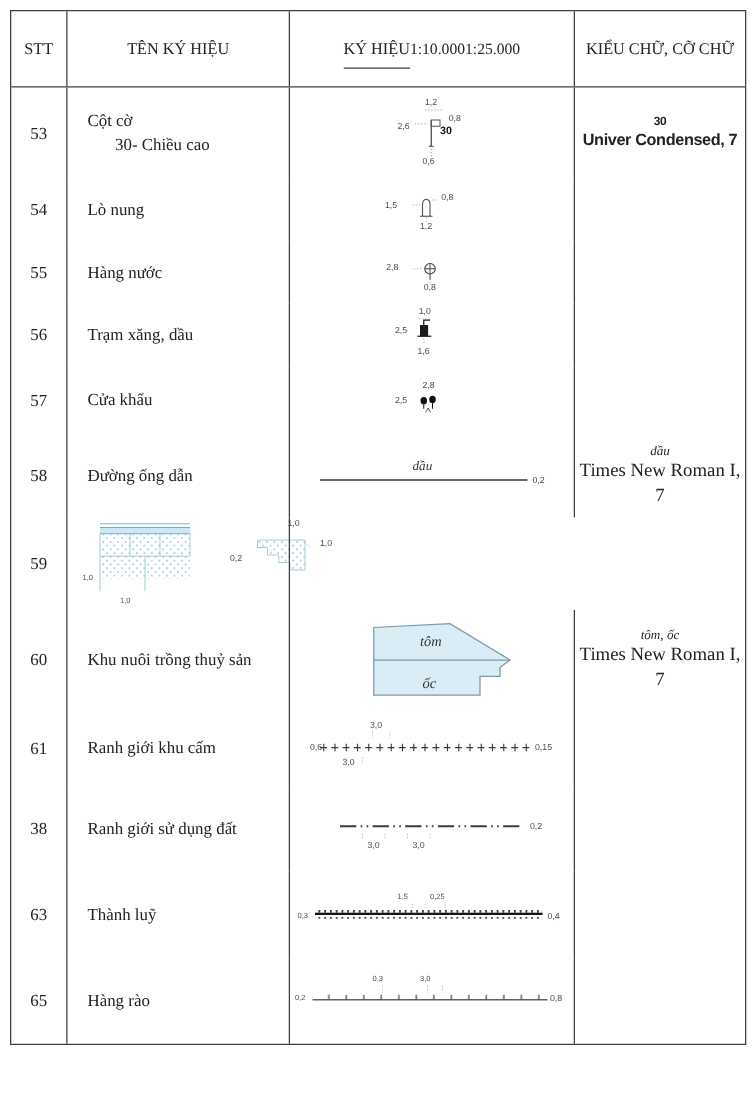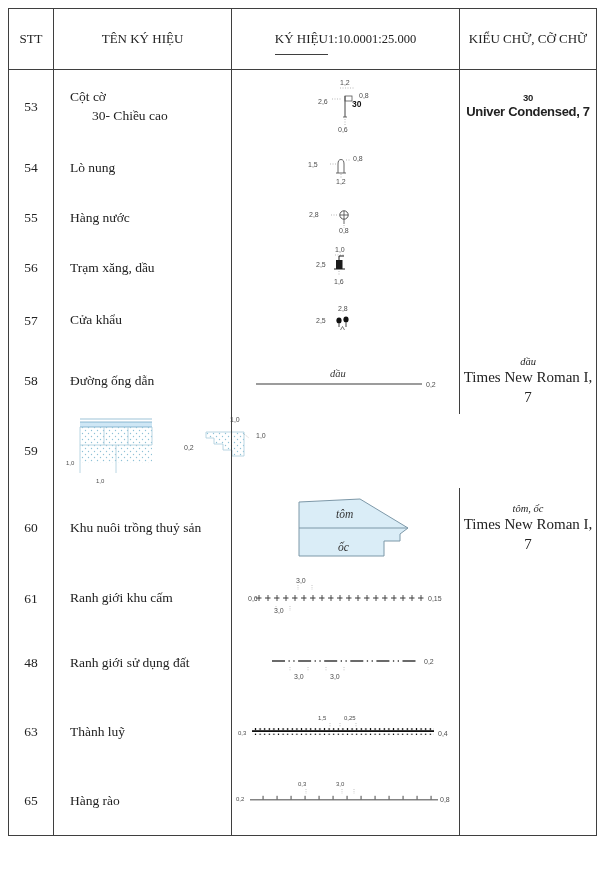--- a/index.html
+++ b/index.html
@@ -294,21 +294,21 @@
       <span class="dim" style="left:16px;top:27px">0,6</span>
       <span class="dim" style="left:64px;top:9px">3,0</span>
       <span class="dim" style="left:42px;top:39px">3,0</span>
       <span class="dim" style="left:196px;top:27px">0,15</span>
     </div>
     <div class="c fontcol"></div>
   </div>
 
   <div class="row" style="height:68px">
     <div class="c stt">
-        <span>48</span>
+        <span>38</span>
       </div>
     <div class="c name">
         <div>Ranh giới sử dụng đất</div>
       </div>
     <div class="c">
       <div class="symwrap" style="left:36px;top:0;width:180px;height:68px">
         <svg width="180" height="68" viewBox="0 0 180 68">
           <path d="M4,32 H150" stroke="#3a3a3a" stroke-width="1.7" stroke-dasharray="13 3.5 1.3 3.5 1.3 3.5"></path>
           <path d="M22,38 V42 M40,38 V42 M58,38 V42 M76,38 V42" stroke="#888" stroke-width=".5" stroke-dasharray="1 1.3"></path>
         </svg>

